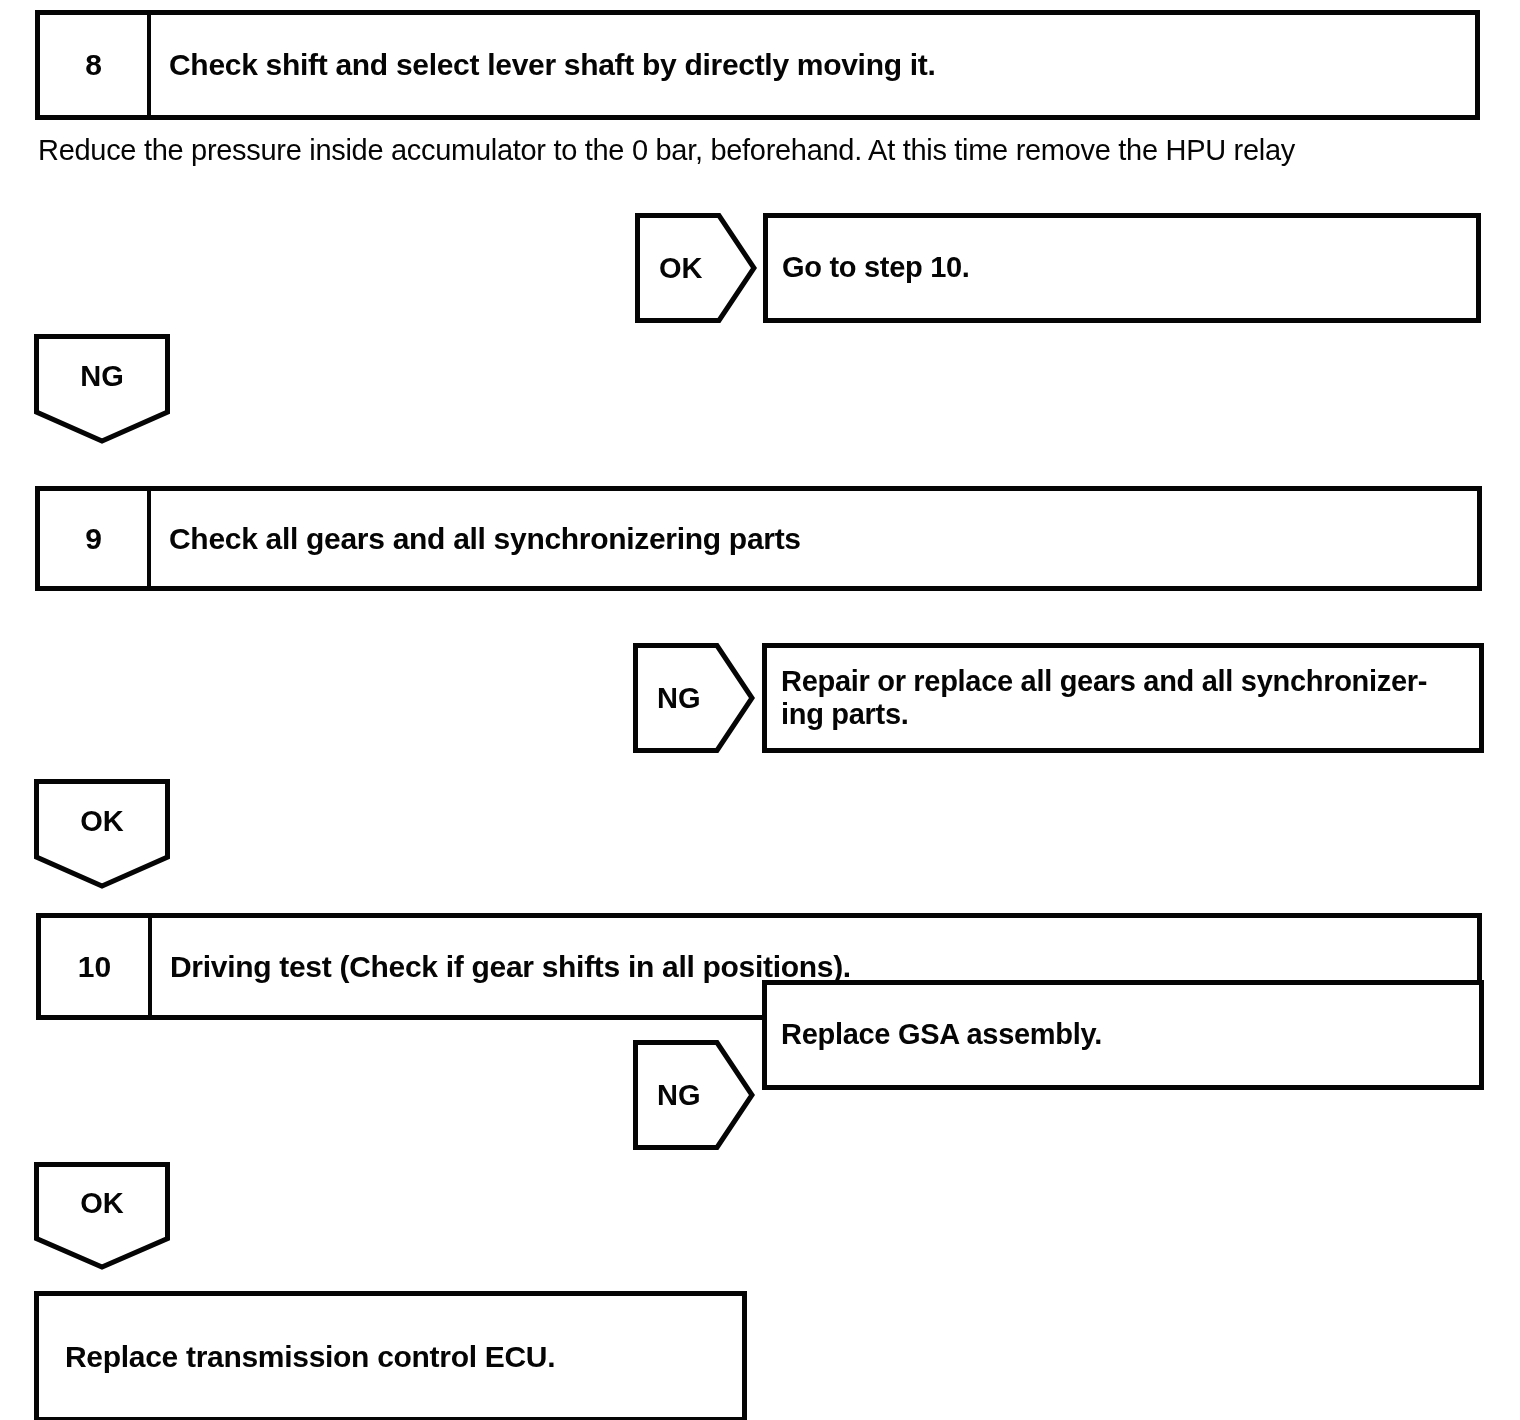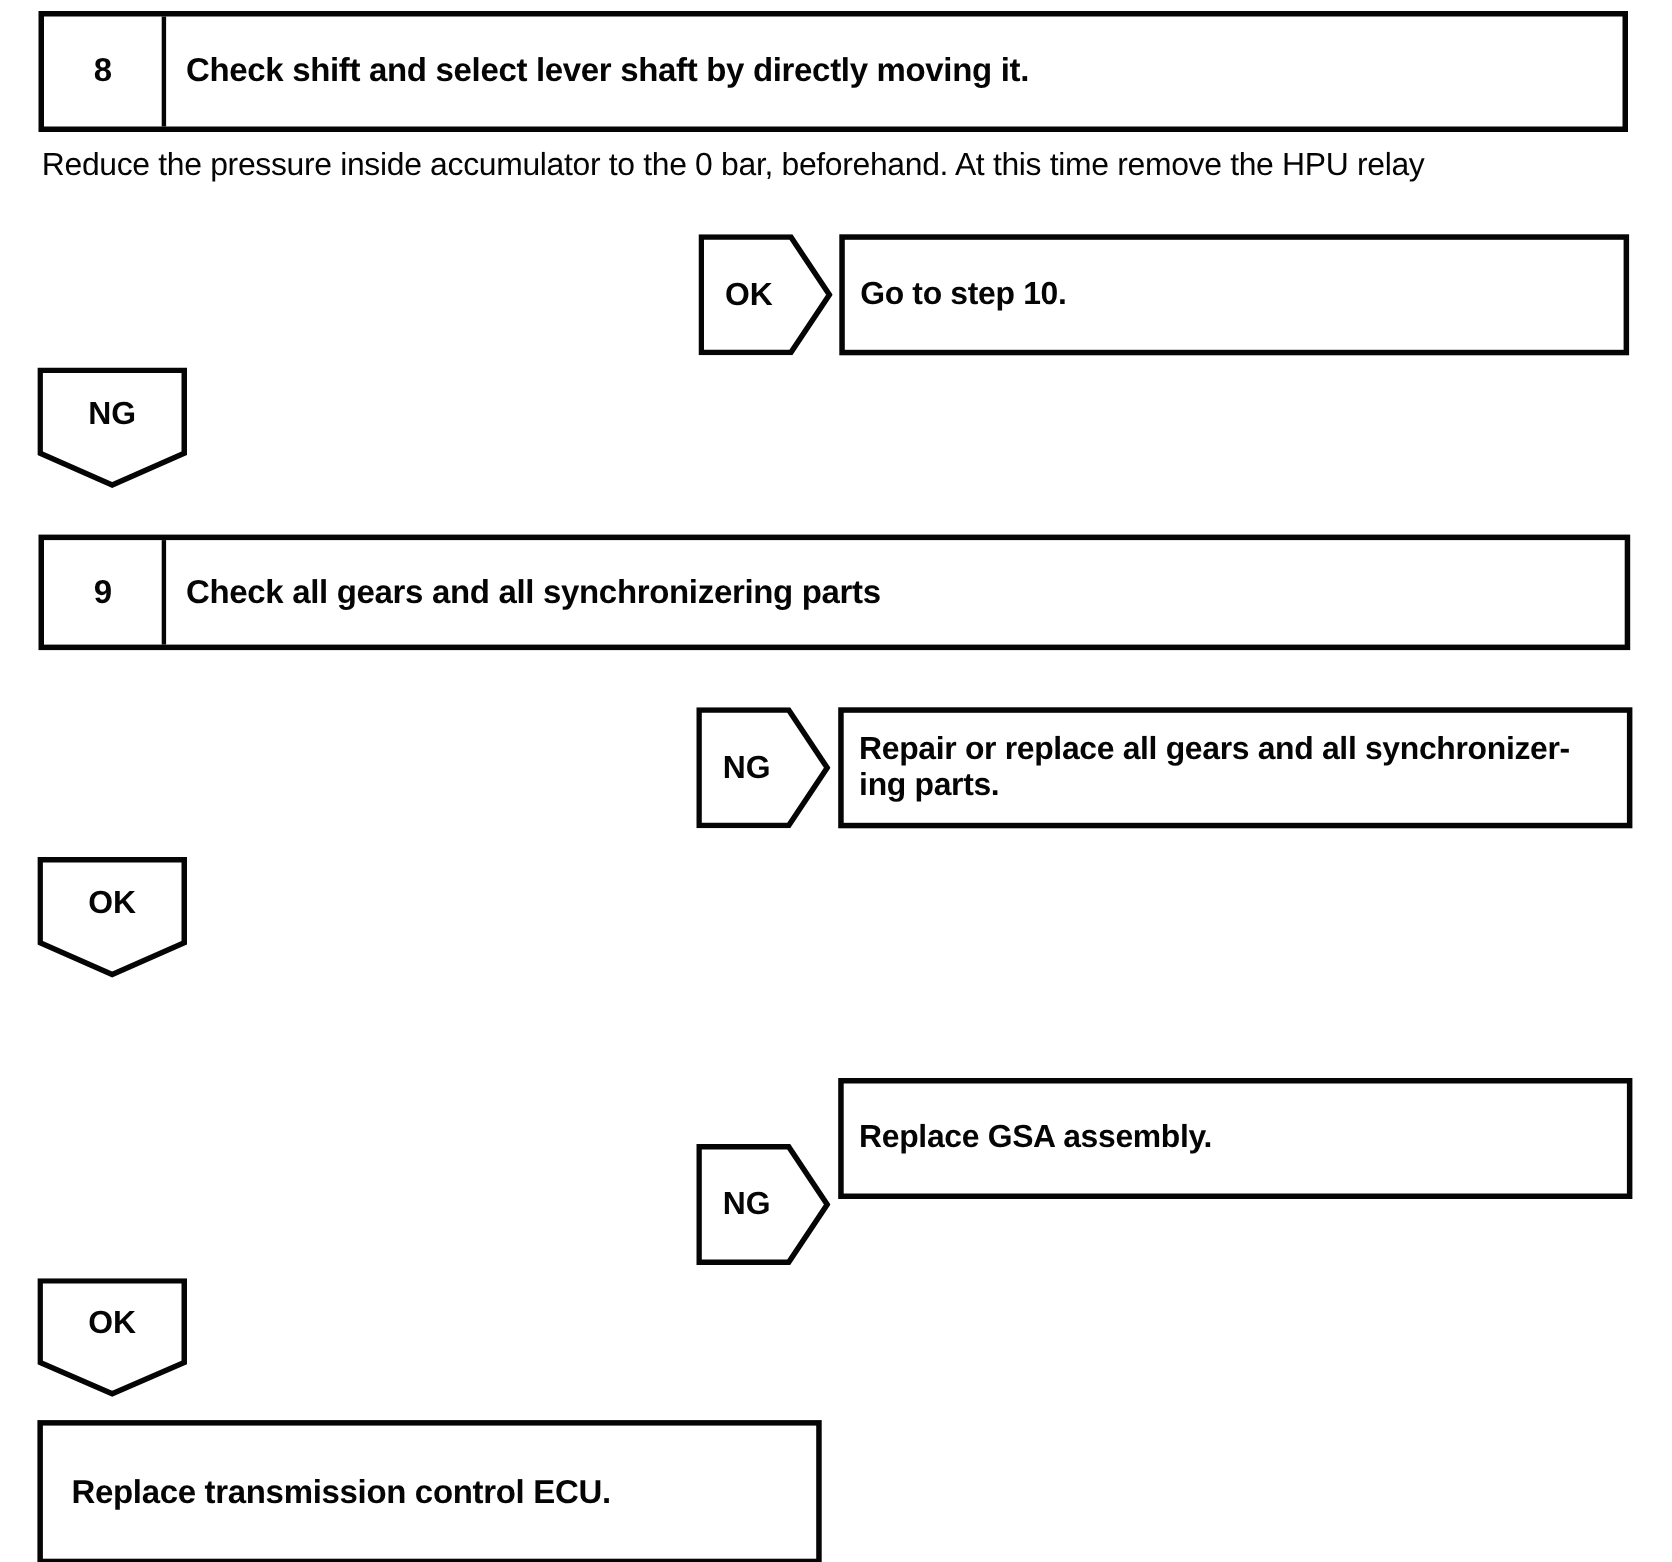--- a/index.html
+++ b/index.html
@@ -138,20 +138,24 @@
     <div>ing parts.</div>
   </div>
 
   <div class="pent" style="left:34px; top:779px; width:136px; height:110px;">
     <svg width="136" height="110" viewBox="0 0 136 110">
       <polygon points="2.5,2.5 133.5,2.5 133.5,78 68,107 2.5,78" fill="#ffffff" stroke="#050505" stroke-width="5"></polygon>
     </svg>
     <div class="pent-label">OK</div>
   </div>
 
+  <div class="stepbox" style="left:36px; top:913px; width:1446px; height:107px;">
+    <div class="stepnum">10</div>
+    <div class="steptitle">Driving test (Check if gear shifts in all positions).</div>
+  </div>
 
   <div class="tag" style="left:633px; top:1040px; width:122px; height:110px;">
     <svg width="122" height="110" viewBox="0 0 122 110">
       <polygon points="2.5,2.5 84,2.5 119,55 84,107.5 2.5,107.5" fill="#ffffff" stroke="#050505" stroke-width="5"></polygon>
     </svg>
     <div class="tag-label">NG</div>
   </div>
   <div class="resultbox" style="left:762px; top:980px; width:722px; height:110px;">
     <div>Replace GSA assembly.</div>
   </div>

